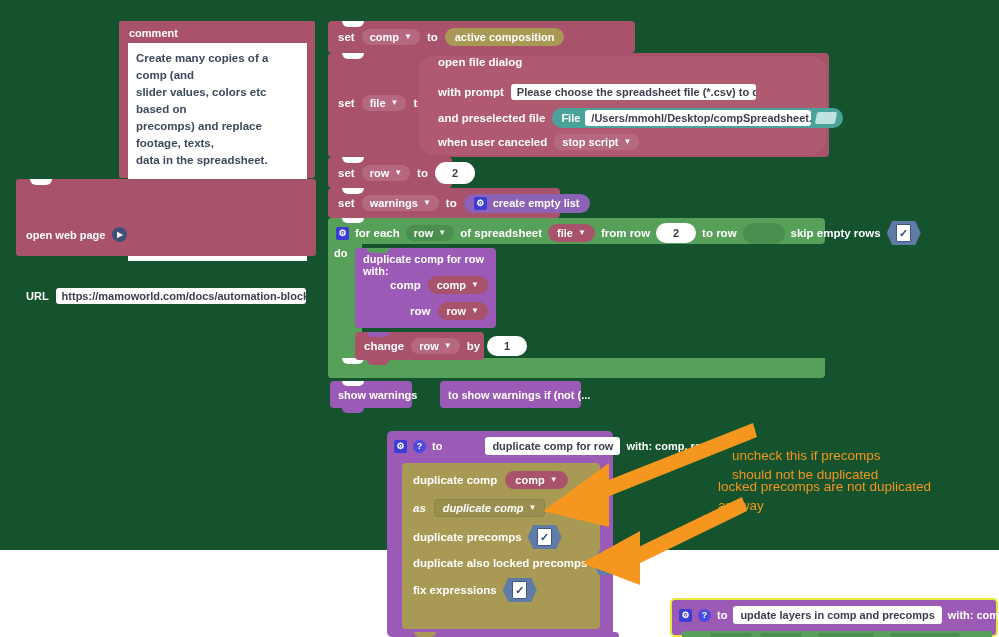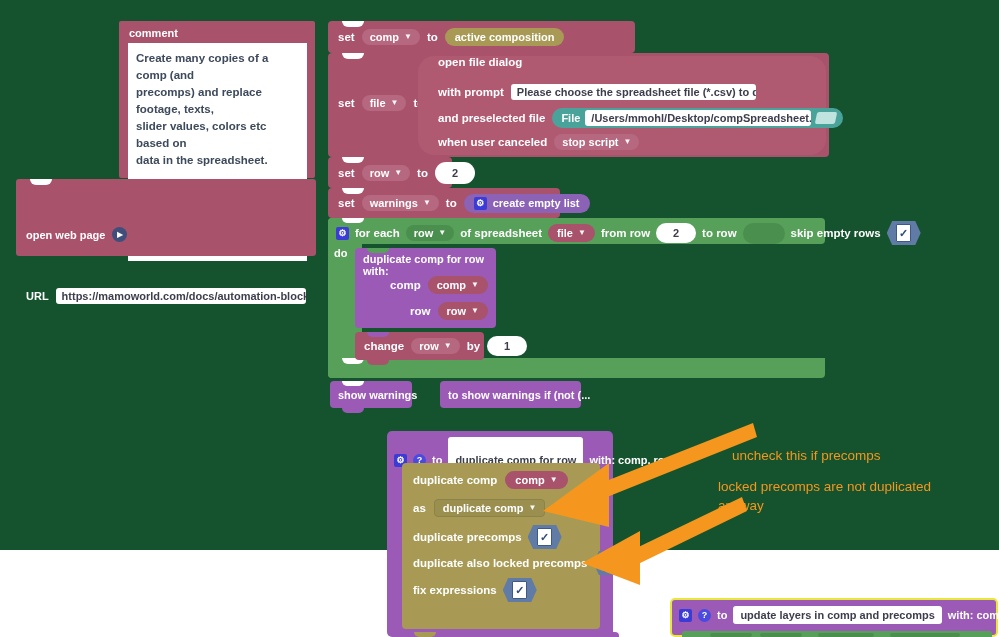--- a/index.html
+++ b/index.html
@@ -164,22 +164,22 @@
 </style>
 </head>
 <body>
 
 <div id="canvas">
 
   <div class="abs comment-box" style="left:119px; top:21px; width:196px; height:157px;">
     <div class="comment-title">comment</div>
     <div class="comment-body">
       <div>Create many copies of a comp (and</div>
+      <div>slider values, colors etc based on</div>
       <div>precomps) and replace footage, texts,</div>
-      <div>slider values, colors etc based on</div>
       <div>data in the spreadsheet.</div>
       <div>&nbsp;</div>
       <div>Select the script and click the "Help"</div>
       <div>button of the library to watch tutorial</div>
     </div>
   </div>
 
   <div class="abs rose" style="left:16px; top:179px; width:300px; height:77px; border-radius:3px;">
     <div style="position:absolute; left:14px; top:0; width:22px; height:6px; background:#fff; border-bottom-left-radius:7px; border-bottom-right-radius:7px;"></div>
     <div class="web-row" style="padding-top:8px;">
@@ -337,33 +337,33 @@
   </div>
   <div class="abs purple blk" style="left:440px; top:381px; width:141px; height:27px; padding-left:8px; border-radius:4px;">
     <span class="label" style="font-size:11px;">to show warnings  if (not (...</span>
   </div>
 
   <div class="abs purple" style="left:387px; top:431px; width:226px; height:206px; border-radius:5px;">
     <div class="blk" style="position:absolute; left:7px; top:6px; gap:6px;">
       <span class="gearicon">⚙</span>
       <span class="helpicon">?</span>
       <span class="label" style="font-size:11px;">to</span>
-      <span class="txtfield" style="padding:17px 7px;">duplicate comp for row</span>
+      <span class="txtfield" style="padding:3px 7px;margin-left:37px;">duplicate comp for row</span>
       <span class="label" style="font-size:11px;">with: comp, row</span>
     </div>
 
     <div class="olive" style="position:absolute; left:15px; top:32px; width:198px; height:166px; border-radius:4px;">
       <div class="blk" style="position:absolute; left:11px; top:8px; gap:8px;">
         <span class="label">duplicate comp</span>
         <span class="chip" style="background:#a8526b; border-radius:12px; padding:3px 10px;">
           <span>comp</span>
           <span class="caret">▼</span>
         </span>
       </div>
-      <div class="blk" style="position:absolute; left:11px; top:36px; gap:8px;">
+      <div class="blk" style="position:absolute; left:11px; top:36px; gap:8px;font-style:italic;">
         <span class="label">as</span>
         <span class="chip" style="background:#9b8f50; border:1px solid #8d8247; border-radius:4px; padding:2px 8px;">
           <span>duplicate comp</span>
           <span class="caret">▼</span>
         </span>
       </div>
       <div class="blk" style="position:absolute; left:11px; top:62px; gap:6px;">
         <span class="label">duplicate precomps</span>
         <span class="hexbox">
           <span class="hexbg"></span>
@@ -413,20 +413,21 @@
     <polygon points="84,48 84,112 18,96" fill="#f5961e"></polygon>
   </svg>
 
   <svg class="arrow" style="left:570px; top:487px;" width="180" height="105" viewBox="0 0 180 105">
     <polygon points="172,10 177,24 62,80 56,66" fill="#f5961e"></polygon>
     <polygon points="70,44 70,98 12,76" fill="#f5961e"></polygon>
   </svg>
 
   <div class="abs anno" style="left:732px; top:406px; width:240px;margin-top:40px;">
     <div>uncheck this if  precomps</div>
+    <div>should not be duplicated</div>
   </div>
 
   <div class="abs anno" style="left:718px; top:477px; width:270px;">
     <div>locked precomps are not duplicated</div>
     <div>anyway</div>
   </div>
 
 </div>
 
 </body></html>

